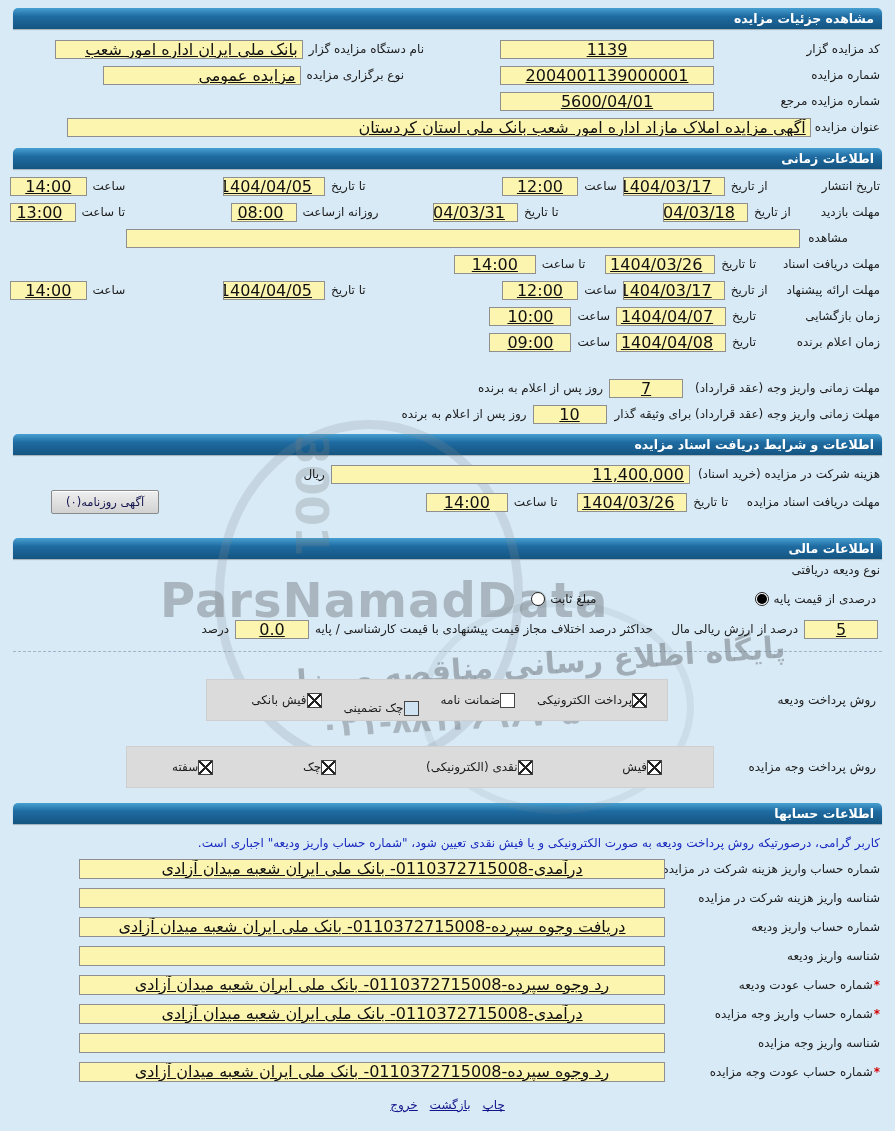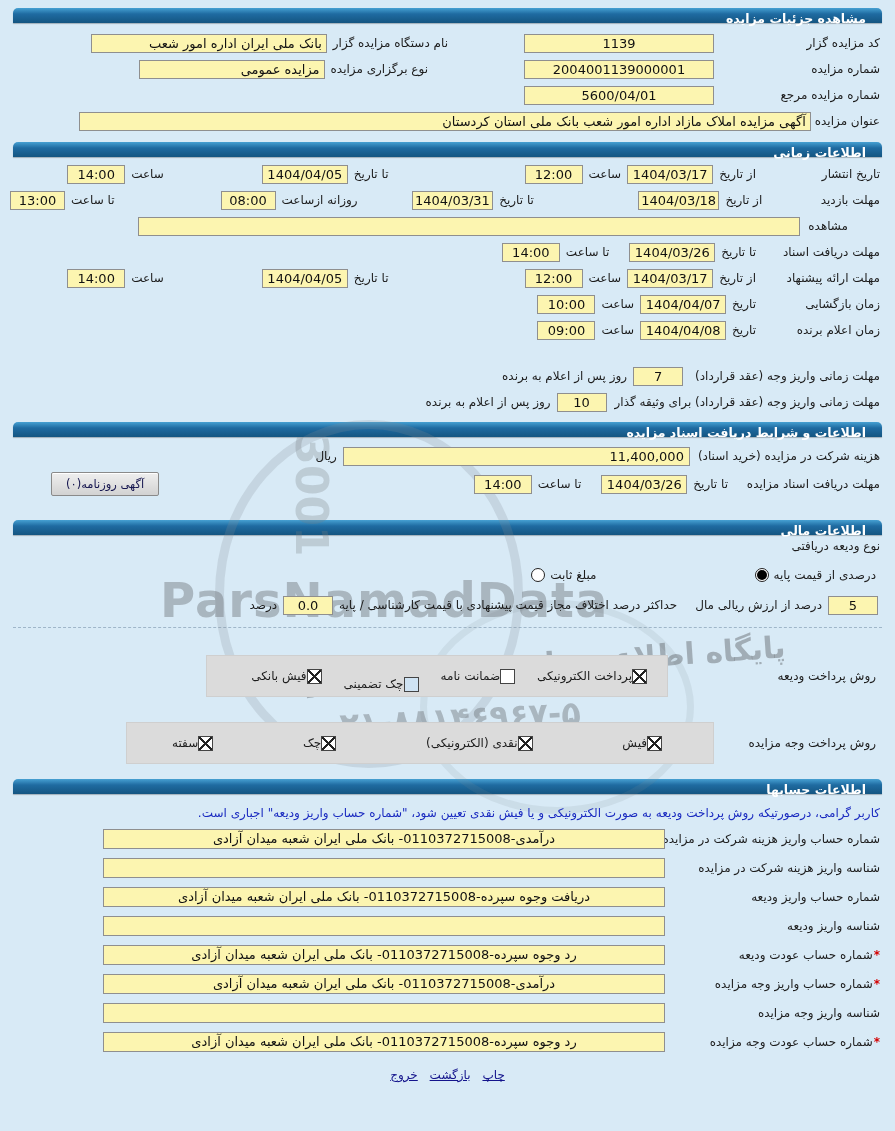--- a/index.html
+++ b/index.html
@@ -1,27 +1,27 @@
 <!DOCTYPE html>
 <html lang="fa" dir="rtl"><head>
 <meta charset="utf-8">
 <style>
   html,body{margin:0;padding:0;}
   body{background:#d8eaf6;font-family:"DejaVu Sans",sans-serif;font-size:12px;color:#1c1c1c;}
   .page{position:relative;width:895px;height:1131px;background:#d8eaf6;overflow:hidden;direction:rtl;}
 
-  .bar{margin:0 13px;height:15px;line-height:21px;color:#fff;font-weight:bold;font-size:12.5px;
-       padding-right:16px;border-radius:5px 5px 0 0;
+  .bar{margin:0 13px;height:21px;line-height:21px;color:#fff;font-weight:bold;font-size:12.5px;
+       padding-right:8px;border-radius:5px 5px 0 0;
        background:linear-gradient(180deg,#46a0d2 0%,#1f6ba1 40%,#145581 100%);
        box-shadow:0 1px 1px rgba(0,0,0,.25);}
   .row{display:flex;align-items:center;padding:0 15px 0 10px;height:26px;white-space:nowrap;position:relative;z-index:2;}
   .lbl{color:#1d1d1d;white-space:nowrap;}
   .sub{margin:0 6px;white-space:nowrap;}
-  .field{background:#fcf5b0;border:1px solid #8f8f8f;height:17px;line-height:17px;padding:0 0;
-         text-align:center;font-size:13px;color:#111;overflow:hidden;}
+  .field{background:#fcf5b0;border:1px solid #8f8f8f;height:17px;line-height:17px;padding:0 12px;
+         text-align:center;font-size:16px;color:#111;overflow:hidden;text-decoration:underline;}
   .f-date{width:84px}.f-time{width:56px}.f-small{width:48px}
   .spacer{flex:0 0 auto;}
   .mainlbl{width:118px;}
   .toplbl{width:166px;}
   .acc-lbl{width:215px;}
   .star{display:none;color:#d40000;font-weight:bold;margin-left:1px;}
   .star.show{display:inline;}
   .btn{background:linear-gradient(180deg,#efefef,#d2d2d2);border:1px solid #8a8a8a;border-radius:2px;
        height:22px;line-height:22px;padding:0 14px;font-size:11.5px;color:#15154f;text-align:center;
        box-shadow:inset 0 1px 0 #fff;cursor:pointer;}

